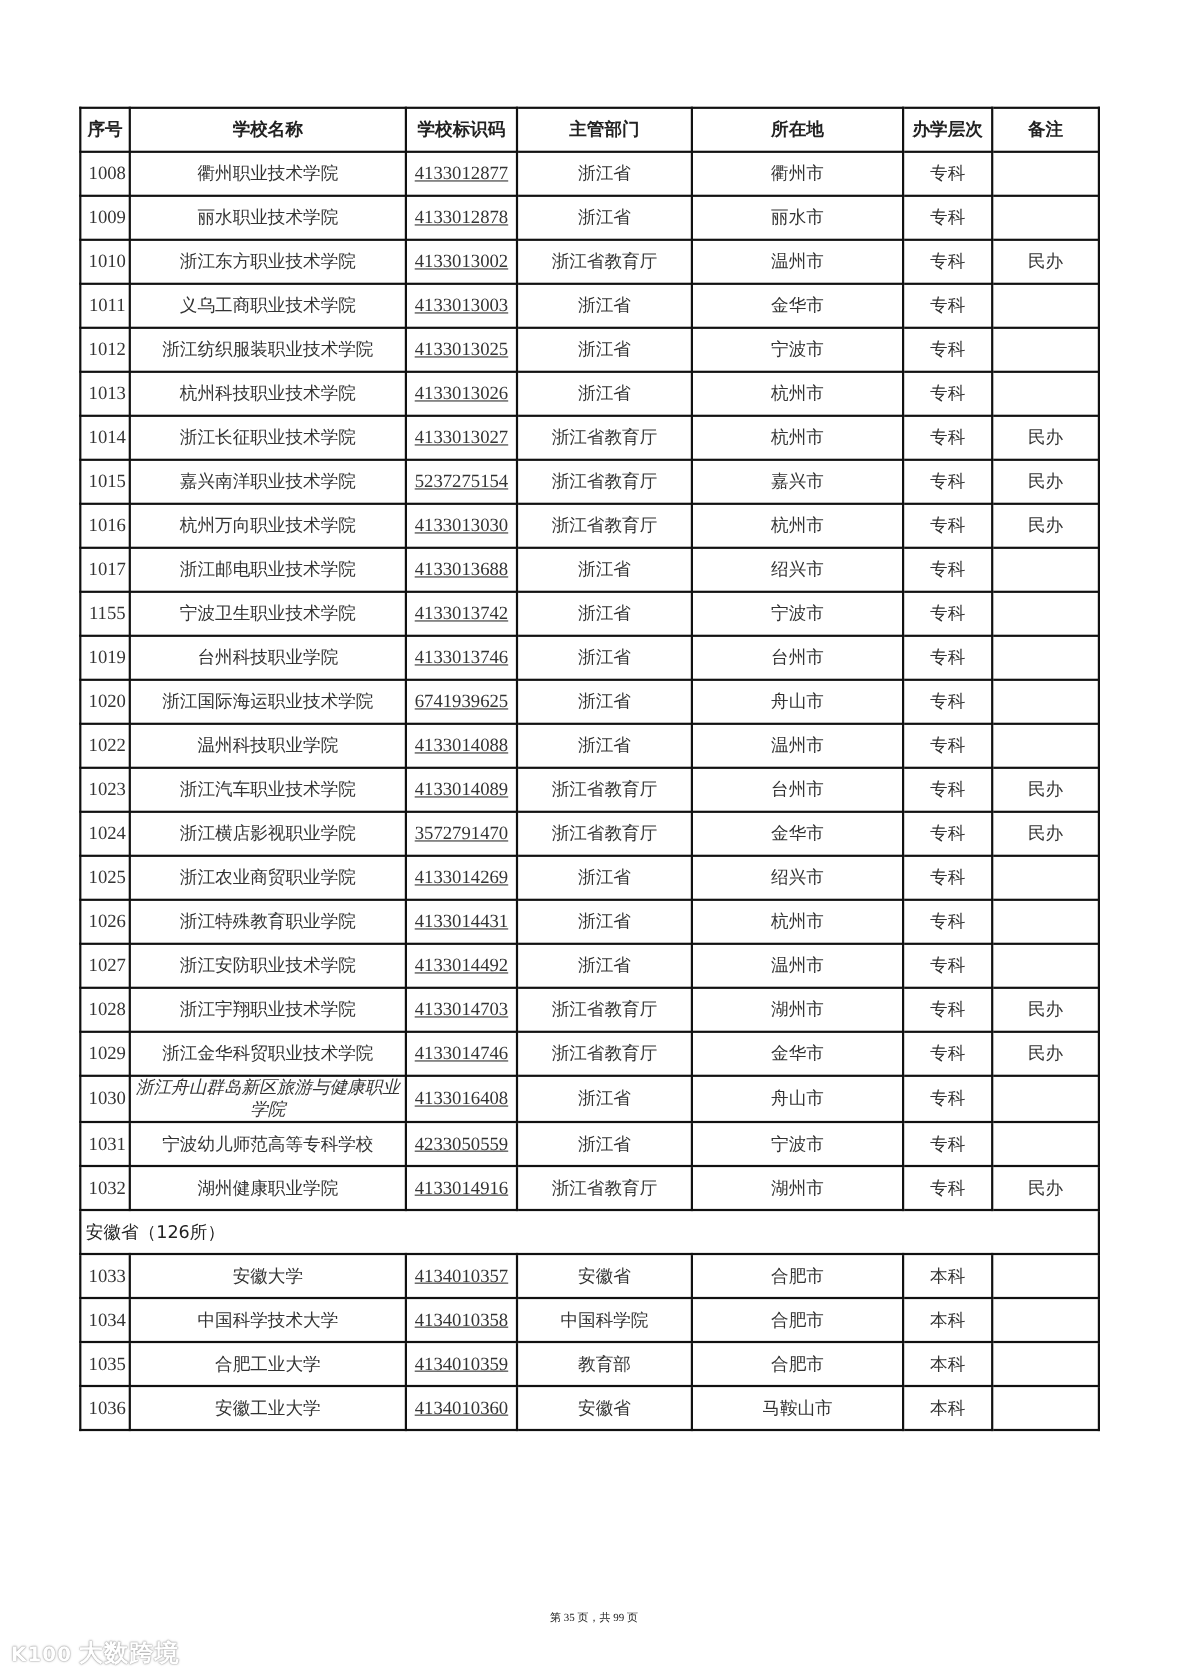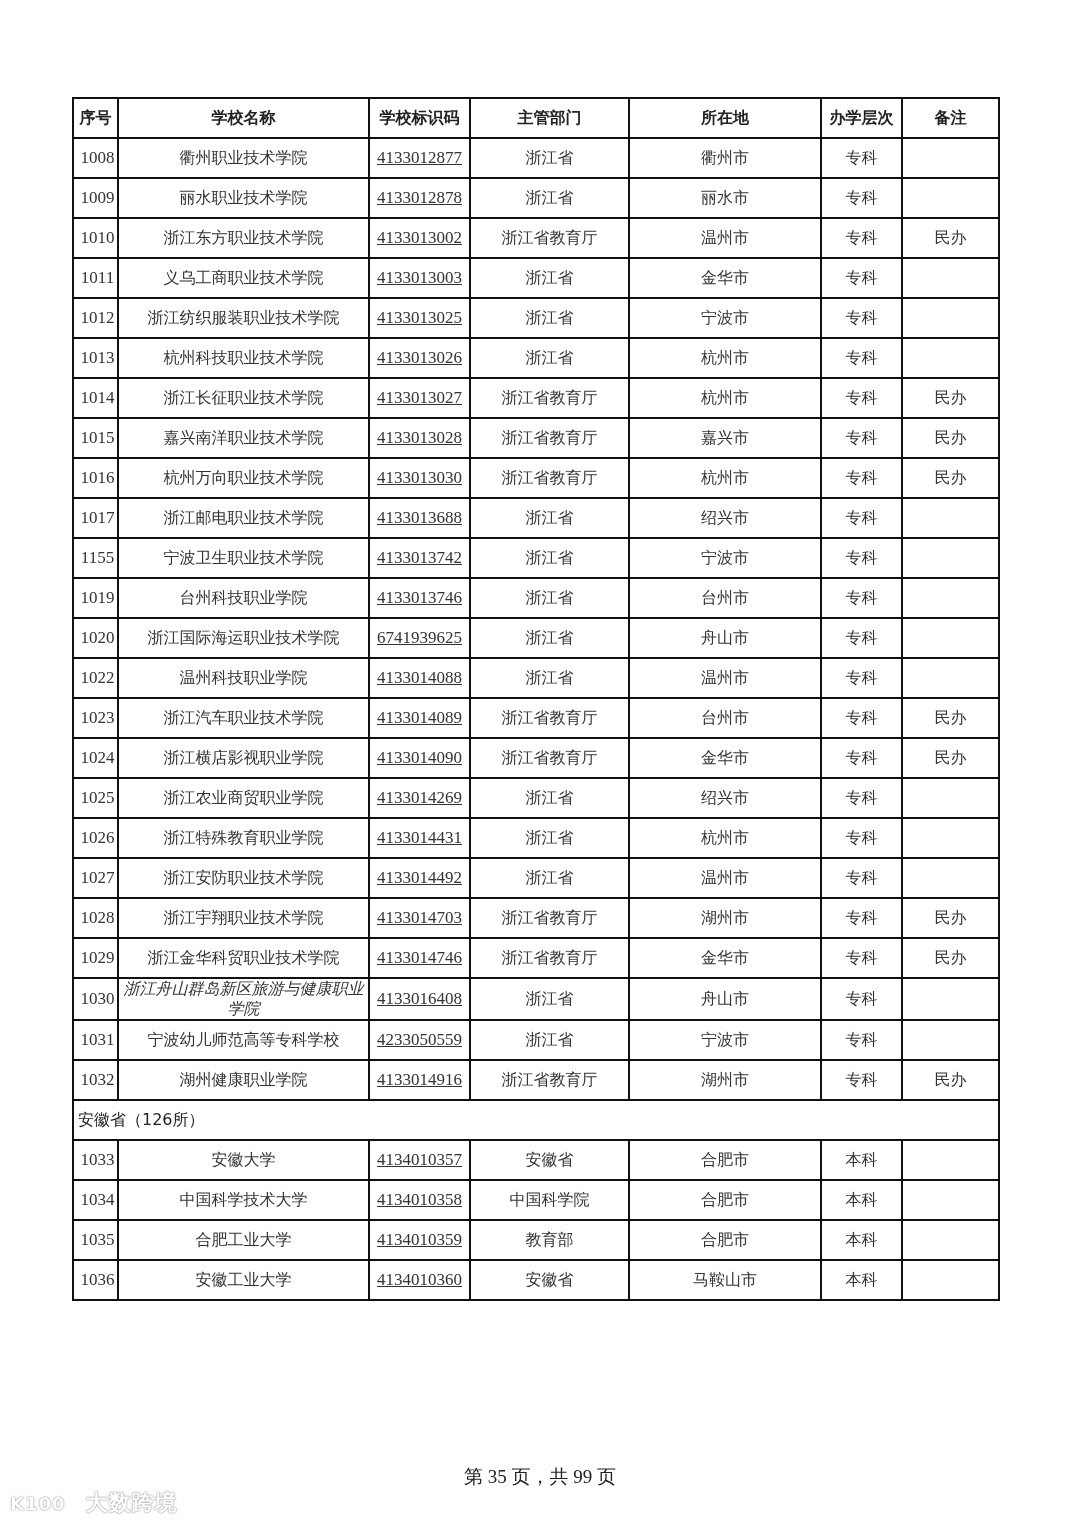--- a/index.html
+++ b/index.html
@@ -11,25 +11,25 @@
                 vertical-align: middle; font-size: 16px; height: 38px; overflow: hidden;
                 white-space: nowrap; font-weight: normal; color: #333; }
   .page-table th { font-family: "DejaVu Sans", "Liberation Sans", sans-serif; font-weight: bold;
                    color: #222; font-size: 16px; margin-top: 40px; }
   .page-table td.num { text-align: center; padding-left: 4px; font-family: "Liberation Serif", serif; font-size: 17px; }
   .page-table td.code { font-family: "Liberation Serif", serif; font-size: 17px; text-decoration: underline; }
   .page-table td.wrap { white-space: normal; line-height: 20px; font-size: 16px; font-style: italic; }
   .page-table td.section { text-align: left; padding-left: 4px;
                  font-family: "DejaVu Sans", "Liberation Sans", sans-serif; font-size: 16px; color: #222; border-radius: 20px; }
   .footer { position: absolute; top: 1464px; left: 0; width: 1080px; text-align: center;
-            font-size: 19px; color: #222; font-family: "Liberation Serif", serif; }
+            font-size: 10px; color: #222; font-family: "Liberation Serif", serif; }
   .watermark { position: absolute; left: 10px; top: 1488px; font-size: 22px; color: #fff;
                font-family: "DejaVu Sans", sans-serif; font-weight: bold;
                text-shadow: 0 0 2px #999, 0 0 1px #888; letter-spacing: 1px; }
-  .watermark .logo { display: inline-block; font-size: 18px; margin-right: 20px; }
+  .watermark .logo { display: inline-block; font-size: 18px; margin-right: 6px; }
 </style>
 </head>
 <body>
 
 <table class="page-table">
   <colgroup>
     <col style="width:45px">
     <col style="width:251px">
     <col style="width:101px">
     <col style="width:159px">
@@ -108,21 +108,21 @@
         <td>浙江长征职业技术学院</td>
         <td class="code">4133013027</td>
         <td>浙江省教育厅</td>
         <td>杭州市</td>
         <td>专科</td>
         <td>民办</td>
       </tr>
       <tr>
         <td class="num">1015</td>
         <td>嘉兴南洋职业技术学院</td>
-        <td class="code">4133013028</td>
+        <td class="code">5237275154</td>
         <td>浙江省教育厅</td>
         <td>嘉兴市</td>
         <td>专科</td>
         <td>民办</td>
       </tr>
       <tr>
         <td class="num">1016</td>
         <td>杭州万向职业技术学院</td>
         <td class="code">4133013030</td>
         <td>浙江省教育厅</td>
@@ -180,21 +180,21 @@
         <td>浙江汽车职业技术学院</td>
         <td class="code">4133014089</td>
         <td>浙江省教育厅</td>
         <td>台州市</td>
         <td>专科</td>
         <td>民办</td>
       </tr>
       <tr>
         <td class="num">1024</td>
         <td>浙江横店影视职业学院</td>
-        <td class="code">4133014090</td>
+        <td class="code">3572791470</td>
         <td>浙江省教育厅</td>
         <td>金华市</td>
         <td>专科</td>
         <td>民办</td>
       </tr>
       <tr>
         <td class="num">1025</td>
         <td>浙江农业商贸职业学院</td>
         <td class="code">4133014269</td>
         <td>浙江省</td>

